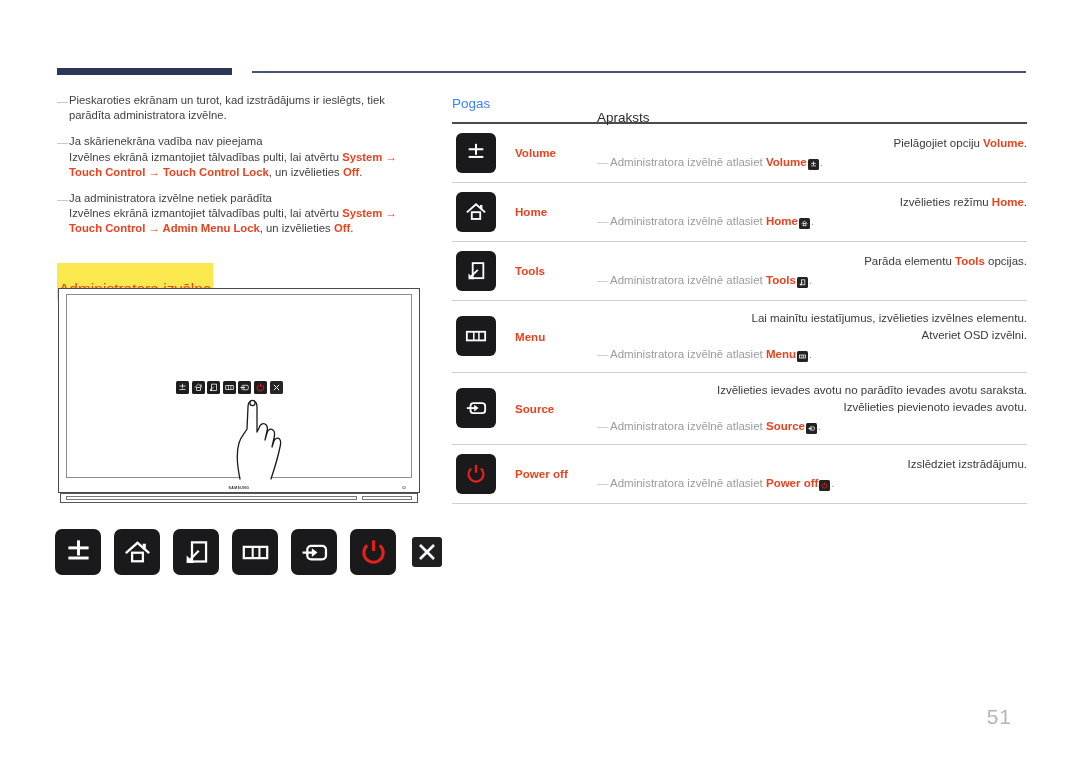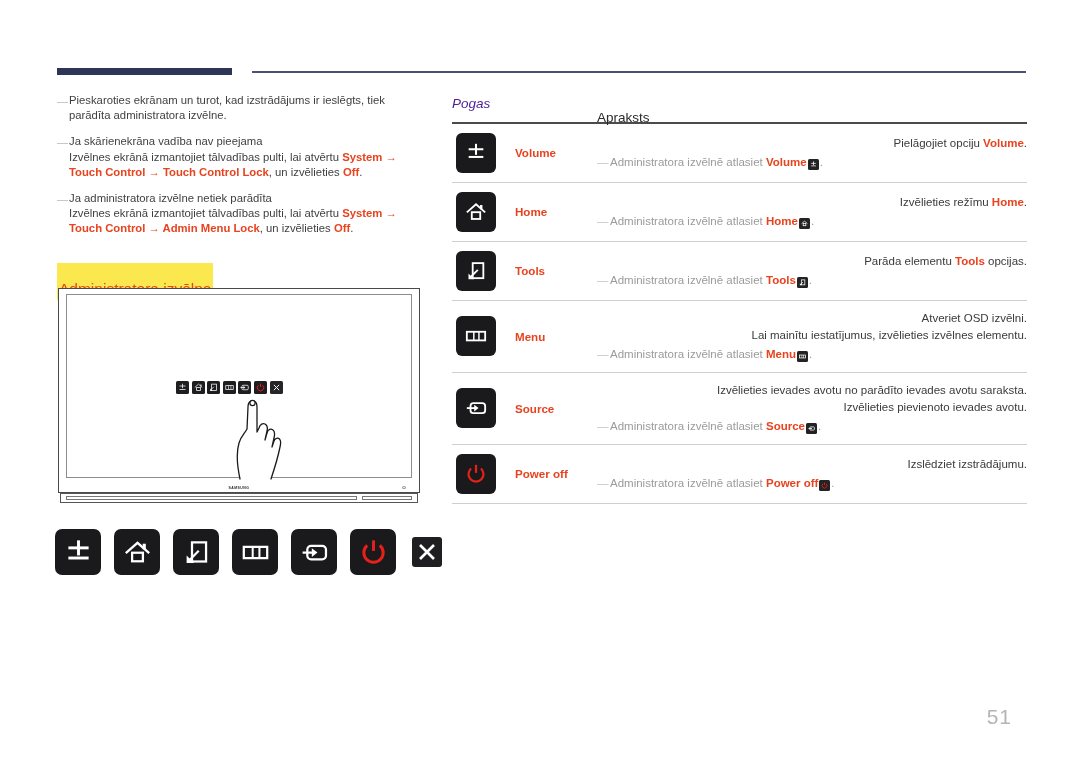--- a/index.html
+++ b/index.html
@@ -214,22 +214,21 @@
     width: 575px;
   }
   #table-head {
     display: flex;
     height: 26px;
     align-items: flex-start;
   }
   #table-head .h-btn {
     width: 145px;
     font-size: 13.5px;
-    color: #4c1d95;
-    font-style: italic;
+    color: #3b82f6;
   }
   #table-head .h-desc {
     font-size: 13.5px;
     color: #2b2b2b;
     margin-top: 14px;
   }
   .rule-strong {
     height: 1.6px;
     background: #4b4b4b;
     width: 100%;
@@ -543,22 +542,22 @@
       <div class="tbtn">
         <svg width="22" height="22" viewBox="0 0 24 24">
           <rect x="2" y="7.4" width="20" height="9.4" fill="none" stroke="#fff" stroke-width="2"></rect>
           <rect x="8.8" y="7.4" width="1.6" height="9.4" fill="#fff"></rect>
           <rect x="14.4" y="7.4" width="1.6" height="9.4" fill="#fff"></rect>
         </svg>
       </div>
     </div>
     <div class="cell-label">Menu</div>
     <div class="cell-desc">
+      <span class="main-line">Lai mainītu iestatījumus, izvēlieties izvēlnes elementu.</span>
       <span class="main-line"><span>Atveriet OSD izvēlni.</span></span>
-      <span class="main-line">Lai mainītu iestatījumus, izvēlieties izvēlnes elementu.</span>
       <span class="sub-line"><span class="dash">—</span><span>Administratora izvēlnē atlasiet </span><span class="kw">Menu</span><span class="inline-icon">
             <svg width="7" height="7" viewBox="0 0 24 24">
               <rect x="2" y="7" width="20" height="10" fill="none" stroke="#fff" stroke-width="2.6"></rect>
               <rect x="9" y="7" width="2" height="10" fill="#fff"></rect>
               <rect x="15" y="7" width="2" height="10" fill="#fff"></rect>
             </svg>
           </span><span>.</span></span>
     </div>
   </div>
   <div class="rule-light"></div>

